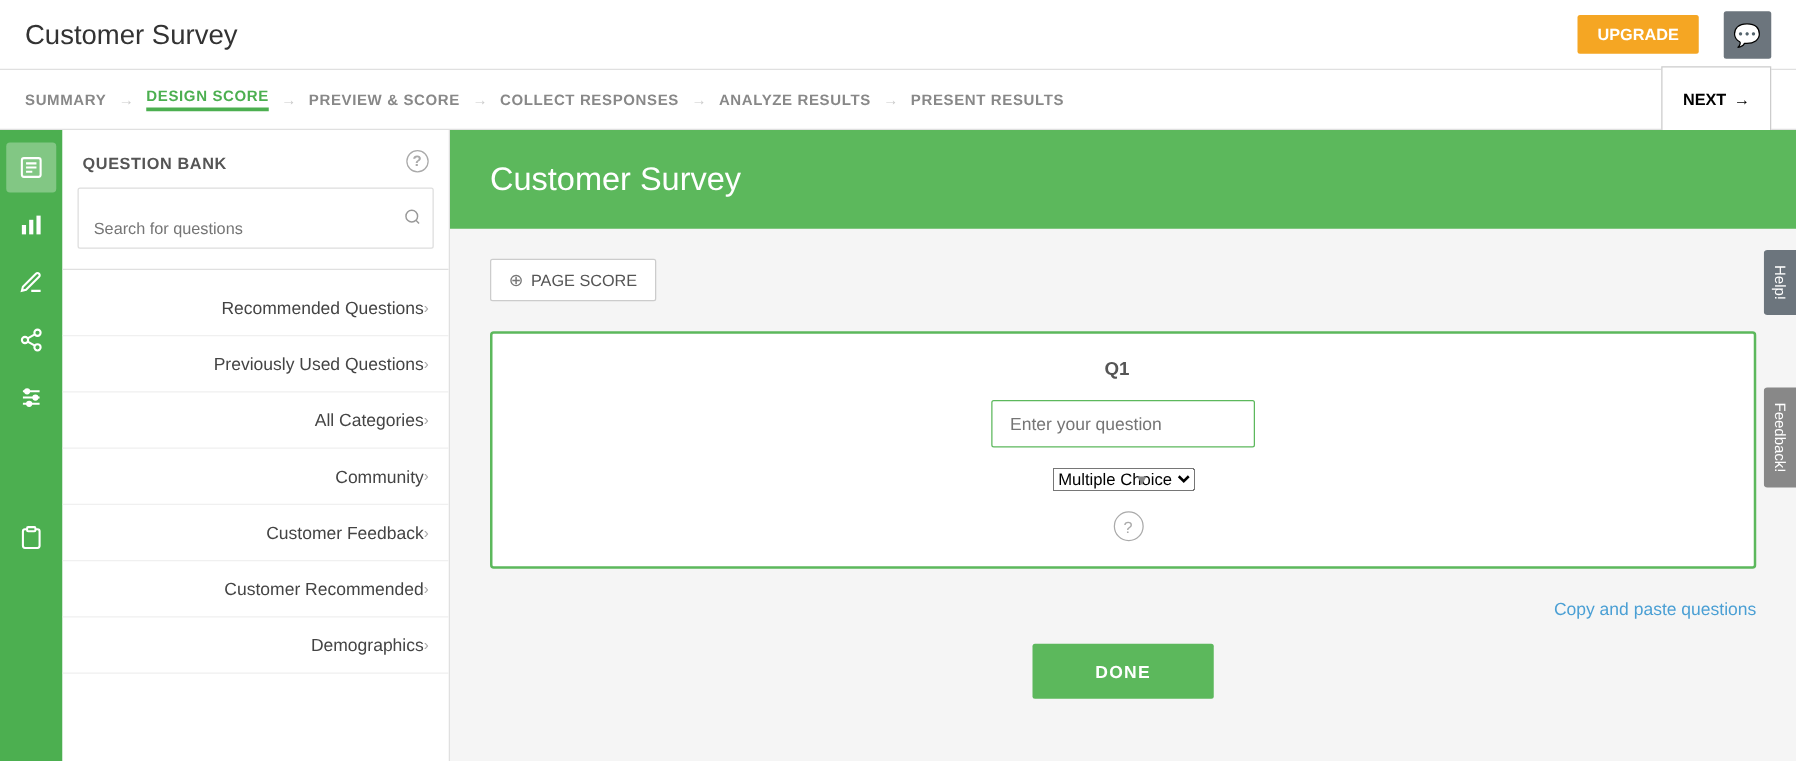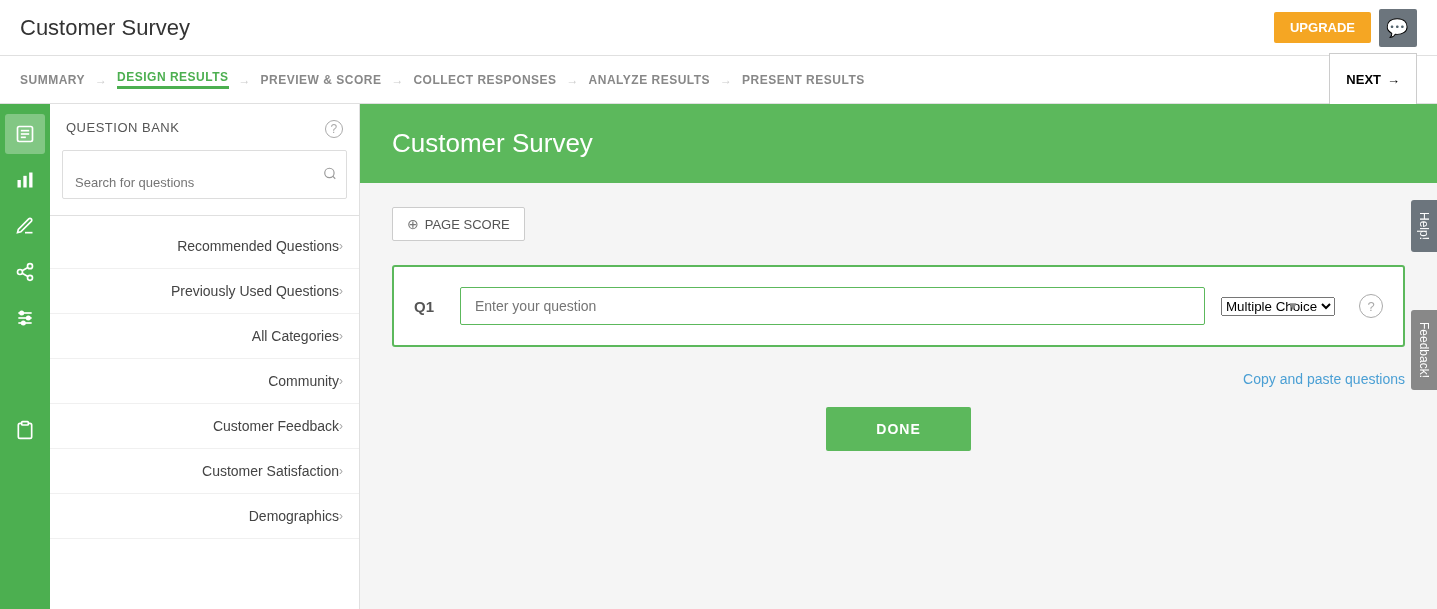--- a/index.html
+++ b/index.html
@@ -15,21 +15,21 @@
       background: #fff;
       border-bottom: 1px solid #e0e0e0;
     }
     .app-title {
       font-size: 22px;
       font-weight: 400;
       color: #333;
     }
     .header-actions {
       display: flex;
-      gap: 8px;
+      gap: 20px;
       align-items: center;
     }
     .upgrade-btn {
       background: #f5a623;
       color: #fff;
       border: none;
       padding: 8px 16px;
       font-size: 13px;
       font-weight: bold;
       cursor: pointer;
@@ -130,25 +130,25 @@
     .question-bank {
       width: 310px;
       background: #fff;
       border-right: 1px solid #e0e0e0;
       display: flex;
       flex-direction: column;
       overflow-y: auto;
     }
     .qb-header {
       display: flex;
-      align-items: flex-start;
+      align-items: flex-end;
       justify-content: space-between;
       padding: 16px 16px 12px 16px;
       font-size: 13px;
-      font-weight: 400;
+      font-weight: 700;
       letter-spacing: 0.5px;
       color: #555;
     }
     .qb-help {
       width: 18px;
       height: 18px;
       border-radius: 50%;
       border: 1px solid #aaa;
       color: #aaa;
       font-size: 12px;
@@ -239,20 +239,21 @@
     
     .question-row {
       background: #fff;
       border: 2px solid #5cb85c;
       border-radius: 3px;
       padding: 20px;
       margin-top: 24px;
       display: flex;
       align-items: center;
       gap: 16px;
+      flex-direction: column;
     }
     .q-label {
       font-size: 15px;
       font-weight: 600;
       color: #555;
       min-width: 30px;
     }
     .q-input {
       flex: 1;
       border: 1px solid #5cb85c;
@@ -351,21 +352,21 @@
     <button class="chat-btn">
       <span>💬</span>
     </button>
   </div>
 </div>
 
 <div class="nav-bar">
   <div class="nav-steps">
     <span class="nav-step">SUMMARY</span>
     <span class="nav-arrow">→</span>
-    <span class="nav-step active">DESIGN RESULTS</span>
+    <span class="nav-step active">DESIGN SCORE</span>
     <span class="nav-arrow">→</span>
     <span class="nav-step">PREVIEW &amp; SCORE</span>
     <span class="nav-arrow">→</span>
     <span class="nav-step">COLLECT RESPONSES</span>
     <span class="nav-arrow">→</span>
     <span class="nav-step">ANALYZE RESULTS</span>
     <span class="nav-arrow">→</span>
     <span class="nav-step">PRESENT RESULTS</span>
   </div>
   <button class="next-btn">
@@ -456,21 +457,21 @@
     </div>
     <div class="qb-item">
       <span>Community</span>
       <span class="chevron">›</span>
     </div>
     <div class="qb-item">
       <span>Customer Feedback</span>
       <span class="chevron">›</span>
     </div>
     <div class="qb-item">
-      <span>Customer Satisfaction</span>
+      <span>Customer Recommended</span>
       <span class="chevron">›</span>
     </div>
     <div class="qb-item">
       <span>Demographics</span>
       <span class="chevron">›</span>
     </div>
   </div>
 
   <div class="content-area">
 

